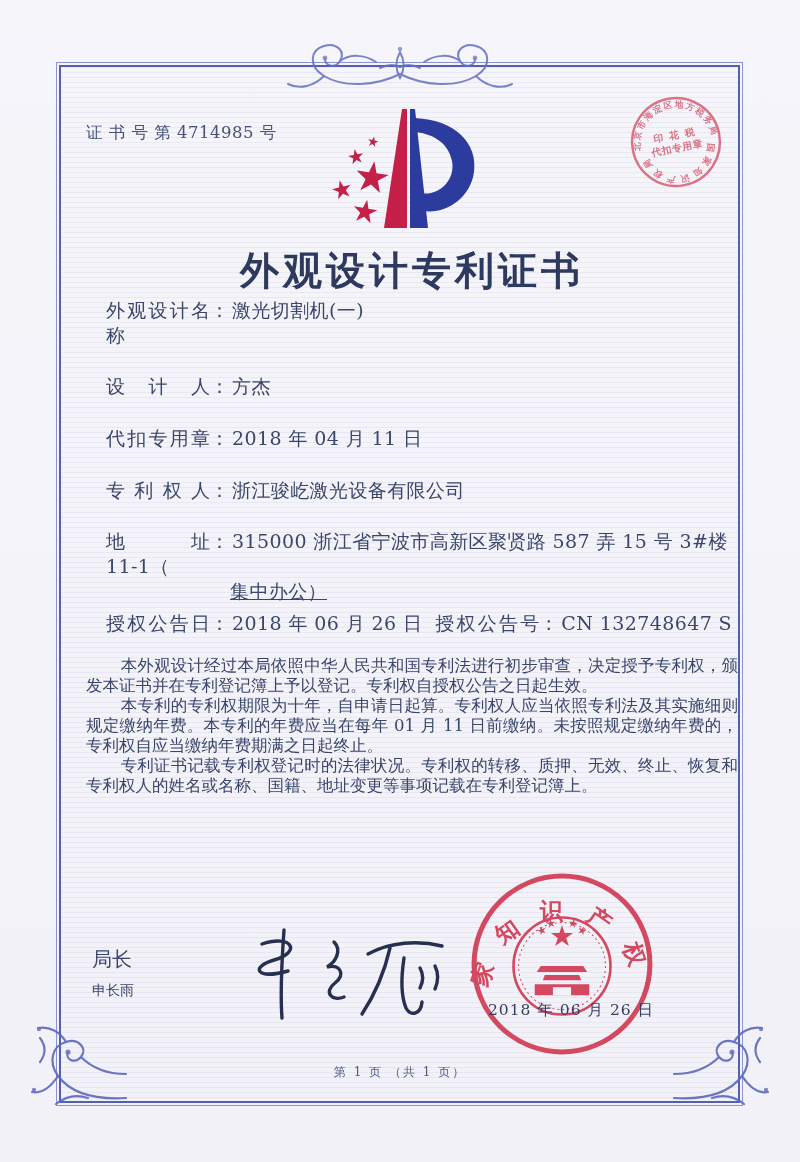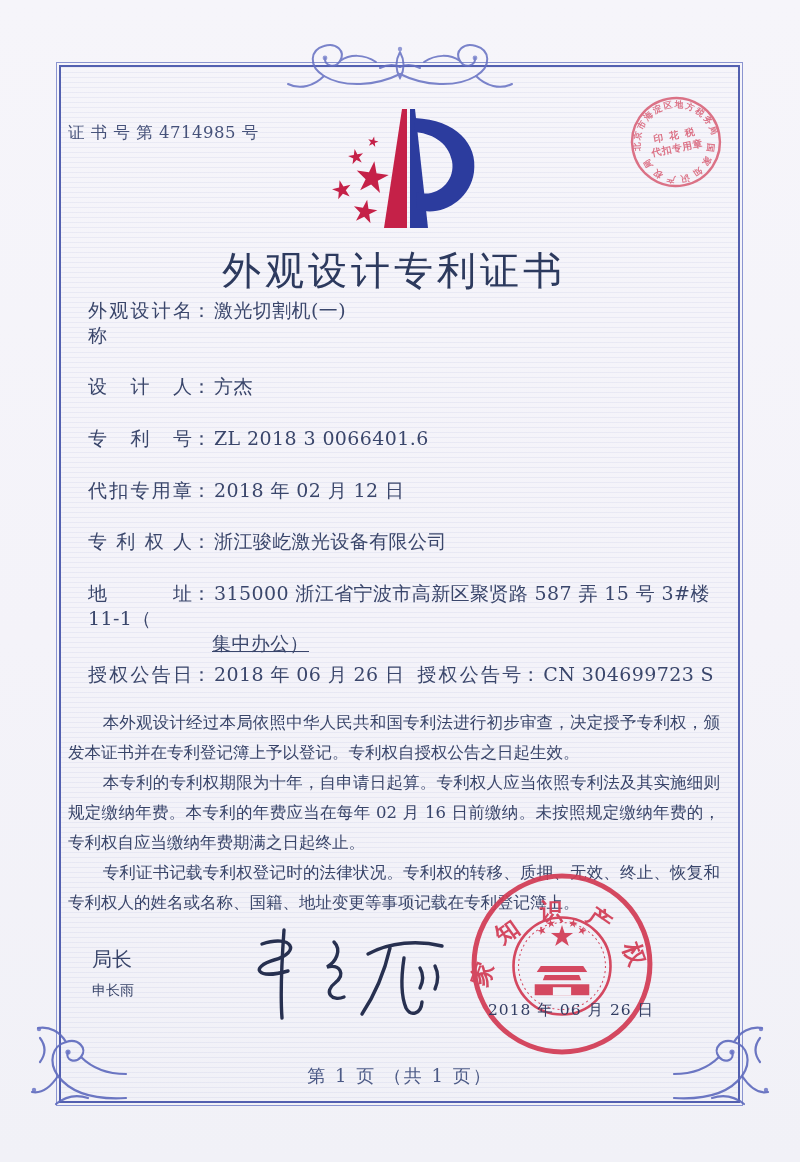--- a/index.html
+++ b/index.html
@@ -25,61 +25,61 @@
     background:
       repeating-linear-gradient(180deg,
         rgba(104,116,192,0.085) 0px, rgba(104,116,192,0.085) 1px,
         rgba(255,255,255,0) 1px, rgba(255,255,255,0) 5px);
   }
   .ornament-top{position:absolute;left:268px;top:34px;width:264px;height:58px;z-index:3;}
   .corner-flourish{position:absolute;width:104px;height:104px;z-index:3;}
   .corner-left{left:26px;top:1018px;}
   .corner-right{left:670px;top:1018px;transform:scaleX(-1);}
 
-  .content{position:absolute;left:68px;width:652px;top:122px;z-index:2;}
+  .content{position:absolute;left:86px;width:652px;top:122px;z-index:2;}
 
   .cert-no{font-size:16.5px;color:#46527a;letter-spacing:.5px;}
 
   .logo{position:absolute;left:316px;top:104px;width:172px;height:132px;z-index:2;}
 
   .title{
     margin:100px 0 0 0;text-align:center;
-    font-size:39px;font-weight:400;letter-spacing:4px;color:#2d3a5e;
+    font-size:39px;font-weight:700;letter-spacing:4px;color:#2d3a5e;
   }
 
   .fields{padding-left:20px;font-size:19px;color:#3a466b;}
   .frow{margin-bottom:27px;line-height:1.3;}
   .flabel{
     display:inline-block;width:104px;
     text-align:justify;text-align-last:justify;
     vertical-align:top;
   }
   .fcolon{display:inline-block;vertical-align:top;}
   .fvalue{margin-left:3px;letter-spacing:.4px;}
   .frow.addr{margin-bottom:7px;}
   .addr-line2{display:block;padding-left:124px;letter-spacing:.4px;text-decoration:underline;}
   .frow.auth{display:flex;justify-content:space-between;padding-right:6px;margin-bottom:0;}
 
-  .paras{margin-top:21px;font-size:16.5px;line-height:30px;text-align:justify;color:#39456a;}
+  .paras{margin-top:21px;font-size:16.5px;line-height:20px;text-align:justify;color:#39456a;}
   .paras p{margin:0;text-indent:2.1em;}
 
   .sign-title{position:absolute;left:92px;top:946px;font-size:20px;z-index:2;color:#39456a;}
   .sign-name{position:absolute;left:92px;top:982px;font-size:14px;z-index:2;color:#39456a;}
   .signature{position:absolute;left:222px;top:916px;width:236px;height:110px;z-index:2;}
 
   .seal{position:absolute;left:466px;top:868px;width:192px;height:192px;z-index:2;opacity:.93;}
   .seal-date{
     position:absolute;left:488px;top:1000px;z-index:4;
     font-size:15.5px;letter-spacing:1px;color:#323e63;
   }
   .tax-seal{position:absolute;left:622px;top:88px;width:108px;height:108px;z-index:2;transform:rotate(-11deg);opacity:.9;}
 
   .footer{
     position:absolute;left:0;right:0;top:1064px;z-index:2;
-    text-align:center;font-size:18px;letter-spacing:2px;color:#4c5a86;
+    text-align:center;font-size:12px;letter-spacing:2px;color:#4c5a86;
   }
 </style>
 </head>
 <body>
 
 <div class="page">
 
   <div class="frame">
     <div class="frame-inner"></div>
   </div>
@@ -173,45 +173,42 @@
     <h1 class="title">外观设计专利证书</h1>
 
     <div class="fields">
       <div class="frow">
         <span class="flabel">外观设计名称</span><span class="fcolon">：</span><span class="fvalue">激光切割机(一)</span>
       </div>
       <div class="frow">
         <span class="flabel">设计人</span><span class="fcolon">：</span><span class="fvalue">方杰</span>
       </div>
       <div class="frow">
-        <span class="flabel">专利号</span><span class="fcolon">：</span><span class="fvalue">ZL 2018 3 0066401.6</span>
-      </div>
-      <div class="frow">
-        <span class="flabel">代扣专用章</span><span class="fcolon">：</span><span class="fvalue">2018 年 02 月 12 日</span>
+        <span class="flabel">代扣专用章</span><span class="fcolon">：</span><span class="fvalue">2018 年 04 月 11 日</span>
       </div>
       <div class="frow">
         <span class="flabel">专利权人</span><span class="fcolon">：</span><span class="fvalue">浙江骏屹激光设备有限公司</span>
       </div>
       <div class="frow addr">
         <span class="flabel">地址</span><span class="fcolon">：</span><span class="fvalue">315000 浙江省宁波市高新区聚贤路 587 弄 15 号 3#楼 11-1（</span>
         <span class="addr-line2">集中办公）</span>
       </div>
       <div class="frow auth">
         <span>
           <span class="flabel">授权公告日</span><span class="fcolon">：</span><span class="fvalue">2018 年 06 月 26 日</span>
         </span>
         <span>
-          <span class="flabel">授权公告号</span><span class="fcolon">：</span><span class="fvalue">CN 304699723 S</span>
+          <span class="flabel">授权公告号</span><span class="fcolon">：</span><span class="fvalue">CN 132748647 S</span>
         </span>
       </div>
     </div>
 
     <div class="paras">
       <p>本外观设计经过本局依照中华人民共和国专利法进行初步审查，决定授予专利权，颁发本证书并在专利登记簿上予以登记。专利权自授权公告之日起生效。</p>
-      <p>本专利的专利权期限为十年，自申请日起算。专利权人应当依照专利法及其实施细则规定缴纳年费。本专利的年费应当在每年 02 月 16 日前缴纳。未按照规定缴纳年费的，专利权自应当缴纳年费期满之日起终止。</p>
+      <p>本专利的专利权期限为十年，自申请日起算。专利权人应当依照专利法及其实施细则规定缴纳年费。本专利的年费应当在每年 01 月 11 日前缴纳。未按照规定缴纳年费的，专利权自应当缴纳年费期满之日起终止。</p>
       <p>专利证书记载专利权登记时的法律状况。专利权的转移、质押、无效、终止、恢复和专利权人的姓名或名称、国籍、地址变更等事项记载在专利登记簿上。</p>
     </div>
   </div>
 
   <div class="sign-title">局长</div>
   <div class="sign-name">申长雨</div>
 
   <svg class="signature" viewBox="0 0 236 110">
     <g fill="none" stroke="#273050" stroke-width="3.4" stroke-linecap="round">
       <path d="M62,14 C60,42 58,76 60,102"></path>

